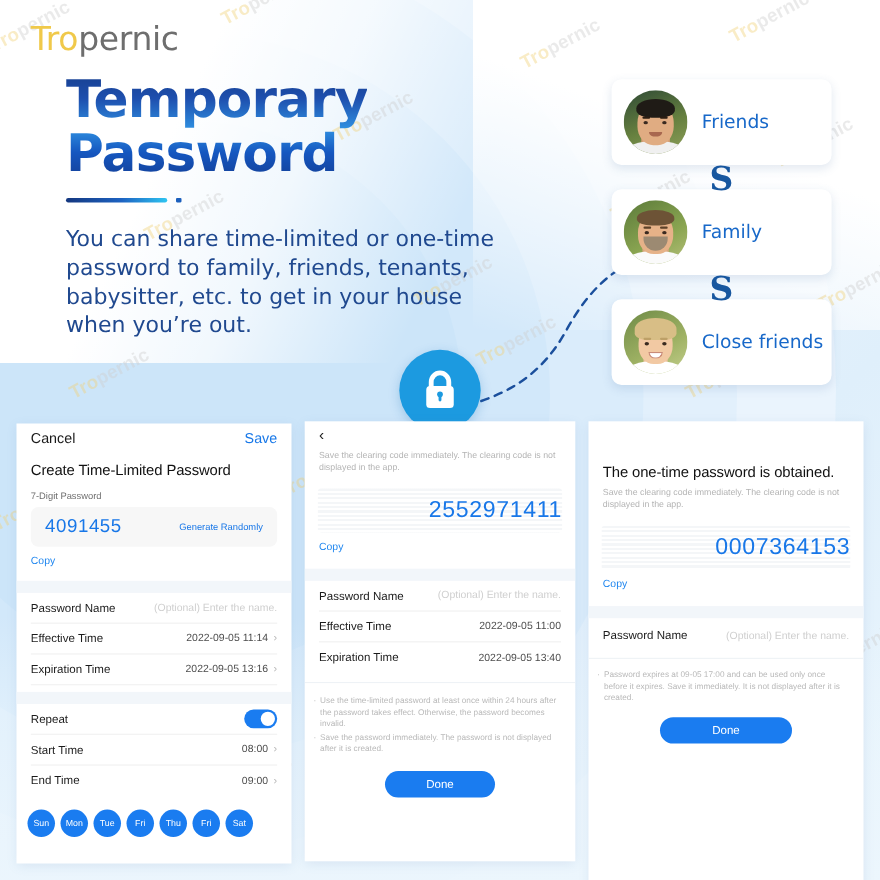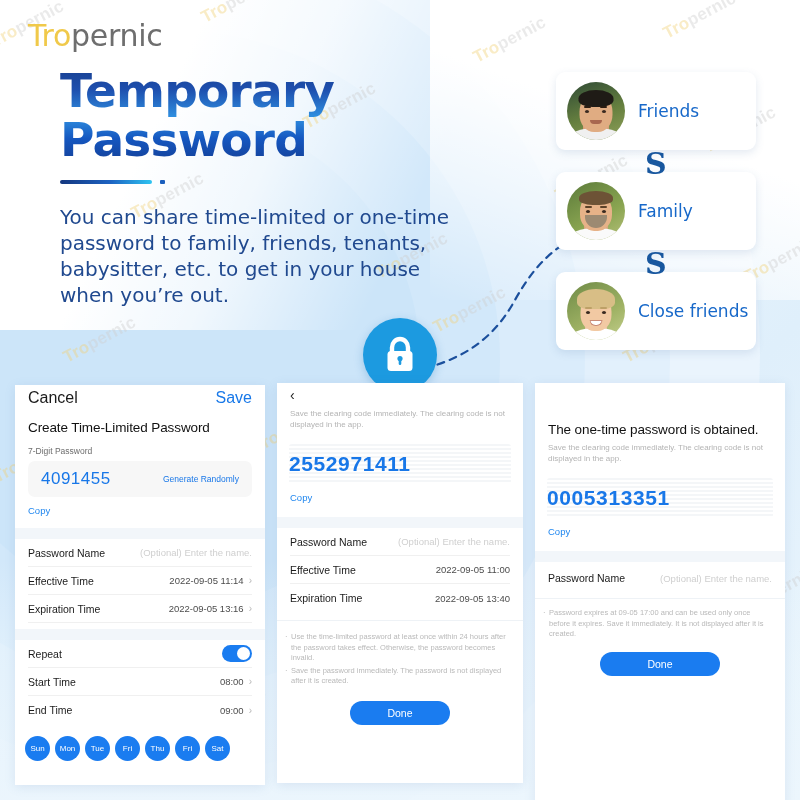--- a/index.html
+++ b/index.html
@@ -106,21 +106,21 @@
   #lk0 { top:146px; } #lk1 { top:246px; }
 
   
   .phone { position:absolute; background:#fff; overflow:hidden;
     box-shadow:0 2px 10px rgba(90,130,175,.14); }
   #p1 { left:15px; top:385px; width:250px; height:400px; }
   #p2 { left:277px; top:383px; width:246px; height:400px; }
   #p3 { left:535px; top:383px; width:250px; height:516px; }
 
   .navbar { height:26px; display:flex; align-items:center; justify-content:space-between;
-    padding:0 13px; font-size:16px; }
+    padding:0 13px; font-size:13px; }
   .navbar .cancel { color:#1a1a1a; }
   .navbar .save { color:#1878e8; }
   .backarrow { font-size:14px; color:#222; padding:4px 13px 0 13px; }
 
   .p-title { font-size:13.5px; color:#111; font-weight:500; padding:9px 13px 0 13px; letter-spacing:-.1px; }
   .p-sub { font-size:8px; color:#b4b4b4; line-height:11px; padding:5px 13px 0 13px; }
 
   .fieldlabel { font-size:8.5px; color:#6d6d6d; padding:11px 13px 0 13px; }
   .pwbox { margin:5px 13px 0 13px; background:#f7f7f7; border-radius:7px; height:36px;
     display:flex; align-items:center; justify-content:space-between; padding:0 13px; }
@@ -139,21 +139,21 @@
   .toggle::after { content:""; position:absolute; right:2px; top:2px; width:13px; height:13px;
     border-radius:50%; background:#fff; }
 
   .days { display:flex; gap:5px; padding:12px 10px 0 10px; }
   .day { width:25px; height:25px; border-radius:50%; background:#1a7cf0; color:#fff;
     font-size:8px; display:flex; align-items:center; justify-content:center; }
 
   
   .bigcode { margin:14px 12px 0 12px; height:40px; border-radius:3px;
     background: repeating-linear-gradient(180deg,#f4f6f8 0px,#f4f6f8 2px,#ffffff 2px,#ffffff 4px);
-    display:flex; align-items:center; justify-content:flex-start;font-weight:bold; }
+    display:flex; align-items:center; justify-content:flex-end; }
   .bigcode span { color:#1877e8; font-size:21px; letter-spacing:.6px; }
   .noterow { font-size:7.5px; color:#b9b9b9; line-height:10.5px; padding:11px 12px 0 14px; position:relative; }
   .noterow .bullet { position:absolute; left:8px; }
   .donewrap { display:flex; justify-content:center; padding-top:14px; }
   .done { width:100px; height:24px; border-radius:12px; background:#1a7cf0; color:#fff;
     font-size:10.5px; display:flex; align-items:center; justify-content:center; }
   .done.wide { width:120px; }
 
   
   .face { position:absolute; inset:0; }
@@ -391,21 +391,21 @@
     <div class="donewrap">
         <div class="done">Done</div>
       </div>
   </div>
 
   <div class="phone" id="p3">
     <div style="height:30px;"></div>
     <div class="p-title">The one-time password is obtained.</div>
     <div class="p-sub">Save the clearing code immediately. The clearing code is not displayed in the app.</div>
     <div class="bigcode">
-      <span>0005313351</span>
+      <span>0007364153</span>
     </div>
     <div class="copy">Copy</div>
     <div class="spacer" style="margin-top:14px;"></div>
     <div class="row" style="border-bottom:none;height:32px;">
       <span>Password Name</span>
       <span class="ph">(Optional) Enter the name.</span>
     </div>
     <div class="spacer" style="margin-top:4px;height:1px;background:#eef2f6;"></div>
     <div class="noterow" style="padding-top:9px;">
       <span class="bullet">·</span>

